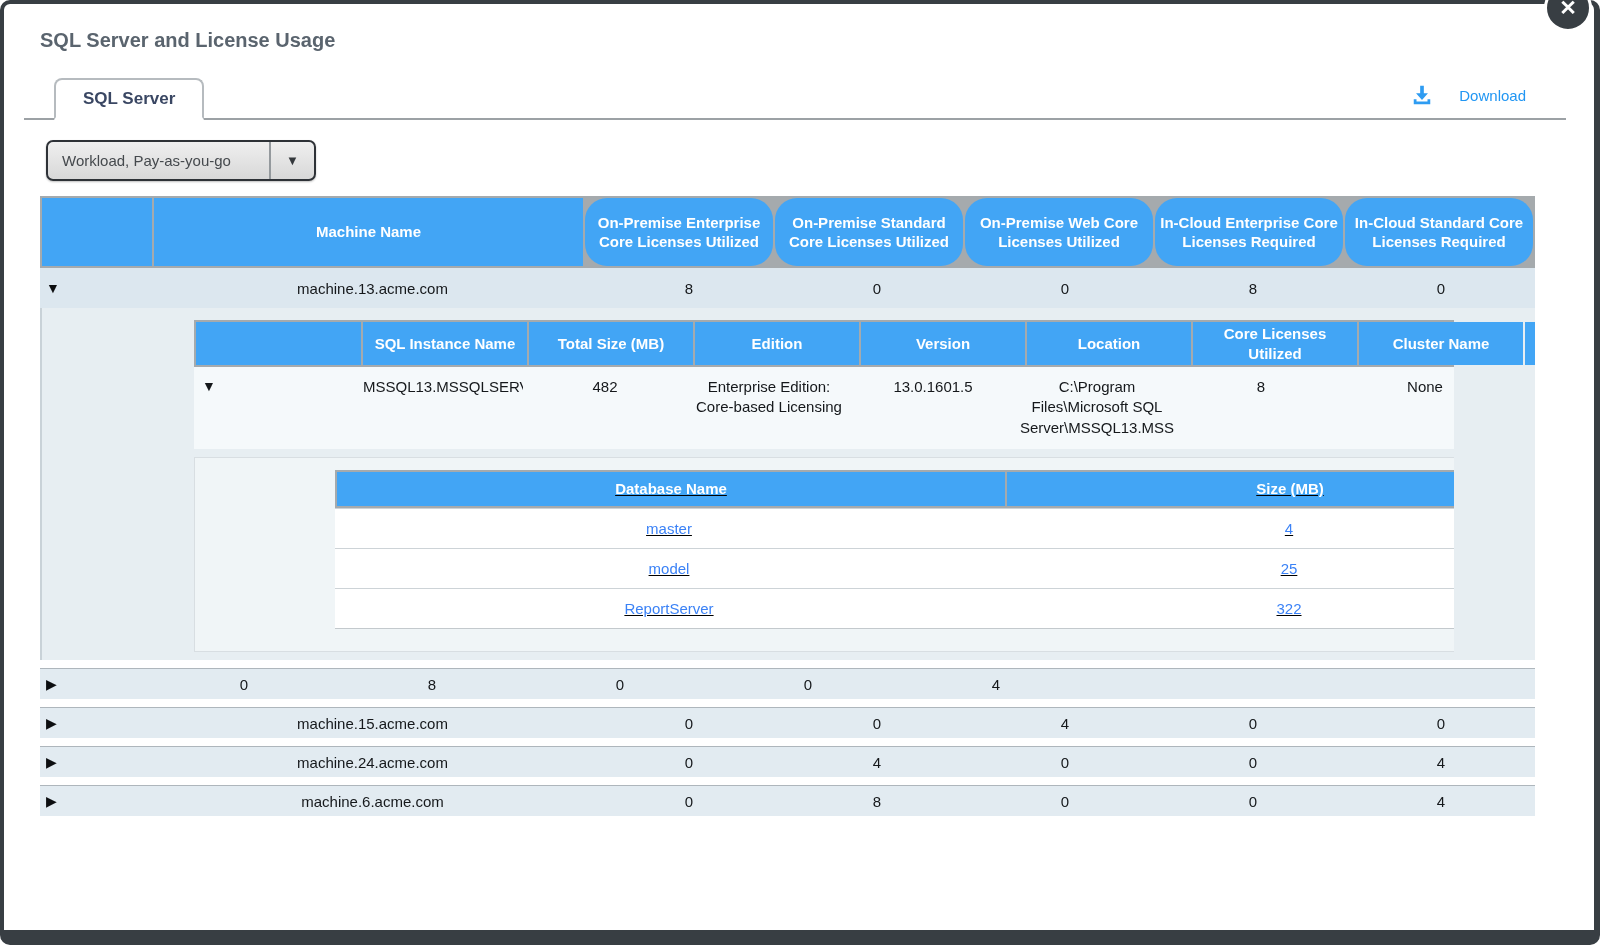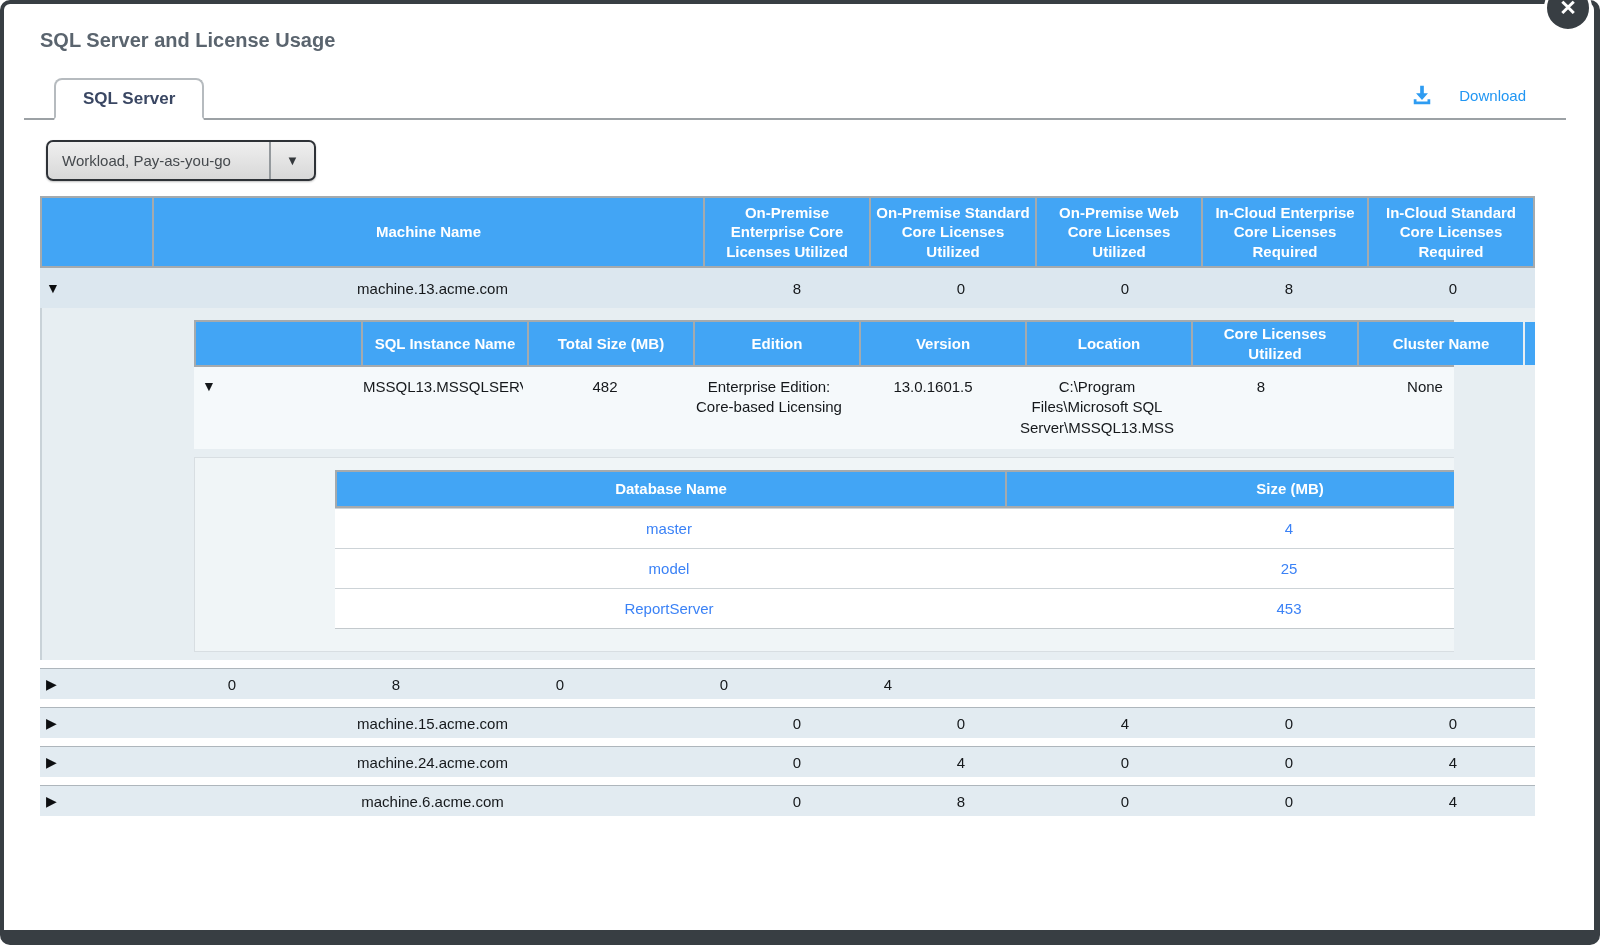--- a/index.html
+++ b/index.html
@@ -45,21 +45,21 @@
   
   .hdr-row { display: flex; gap: 2px; background: #a5aaad; padding: 2px; }
   .hcell { background: #42a5f5; color: #fff; font-weight: bold; font-size: 15px;
     line-height: 1.3; display: flex; align-items: center; justify-content: center;
     text-align: center; padding: 3px 4px; }
 
   
   .main-table { position: absolute; left: 36px; top: 192px; width: 1495px; }
   .mc0 { width: 110px; flex: none; }
   .mc1 { flex: 1; }
-  .mcn { width: 164px; flex: none; }
+  .mcn { width: 188px; flex: none; border-radius: 22px; }
   .main-table .hdr-row { height: 72px; }
   .main-table .hdr-row .hcell { height: 100%; }
 
   .m-row { display: flex; align-items: center; background: #e2ebf1;
     font-size: 15px; color: #15181b; cursor: pointer; }
   .m-row .cell { text-align: center; }
   .m-row .expand-cell { text-align: left; padding-left: 6px; font-size: 14px;
     color: #0c0e10; }
   .m-row-first { height: 40px; background: #dce7ef; }
   .m-row-collapsed { height: 31px; margin-top: 8px; border-top: 1px solid #aeb6bc; }
@@ -75,21 +75,21 @@
   .inst-table .hdr-row .hcell { height: 100%; }
   .inst-row { display: flex; align-items: flex-start; background: #f5f9fb;
     font-size: 15px; color: #15181b; padding-top: 10px; min-height: 82px; }
   .inst-row .cell { text-align: center; line-height: 1.35; padding: 0 4px; }
   .inst-row .expand-cell { text-align: left; padding-left: 8px; font-size: 14px; }
   .cell-clip { white-space: nowrap; overflow: hidden; }
 
   
   .expand-l2 { margin-top: 8px; background: #f0f5f7; border: 1px solid #d8dee2;
     border-right: none; padding: 12px 0 22px 140px; overflow: hidden; }
-  .db-table { width: 1240px; border-bottom: 1px solid #c3c9cd; }
+  .db-table { width: 1240px; border-bottom: 1px solid #c3c9cd; text-decoration: underline; }
   .dbc0 { width: 668px; flex: none; }
   .dbc1 { flex: 1; }
   .db-table .hdr-row { height: 38px; }
   .db-table .hdr-row .hcell { height: 100%; }
   .db-row { display: flex; align-items: center; height: 40px; background: #fff;
     border-top: 1px solid #cdd3d7; font-size: 15px; color: #3b82f6; }
   .db-row:first-of-type { border-top: none; }
   .db-row .cell { text-align: center; }
 </style>
 </head>
@@ -175,21 +175,21 @@
               <div class="db-row">
                 <div class="cell dbc0">master</div>
                 <div class="cell dbc1">4</div>
               </div>
               <div class="db-row">
                 <div class="cell dbc0">model</div>
                 <div class="cell dbc1">25</div>
               </div>
               <div class="db-row">
                 <div class="cell dbc0">ReportServer</div>
-                <div class="cell dbc1">453</div>
+                <div class="cell dbc1">322</div>
               </div>
             </div>
           </div>
         </div>
       </div>
 
       <div class="m-row m-row-collapsed">
         <div class="cell expand-cell mc0">▶</div>
         <div class="cell mcn">0</div>
         <div class="cell mcn">8</div>

